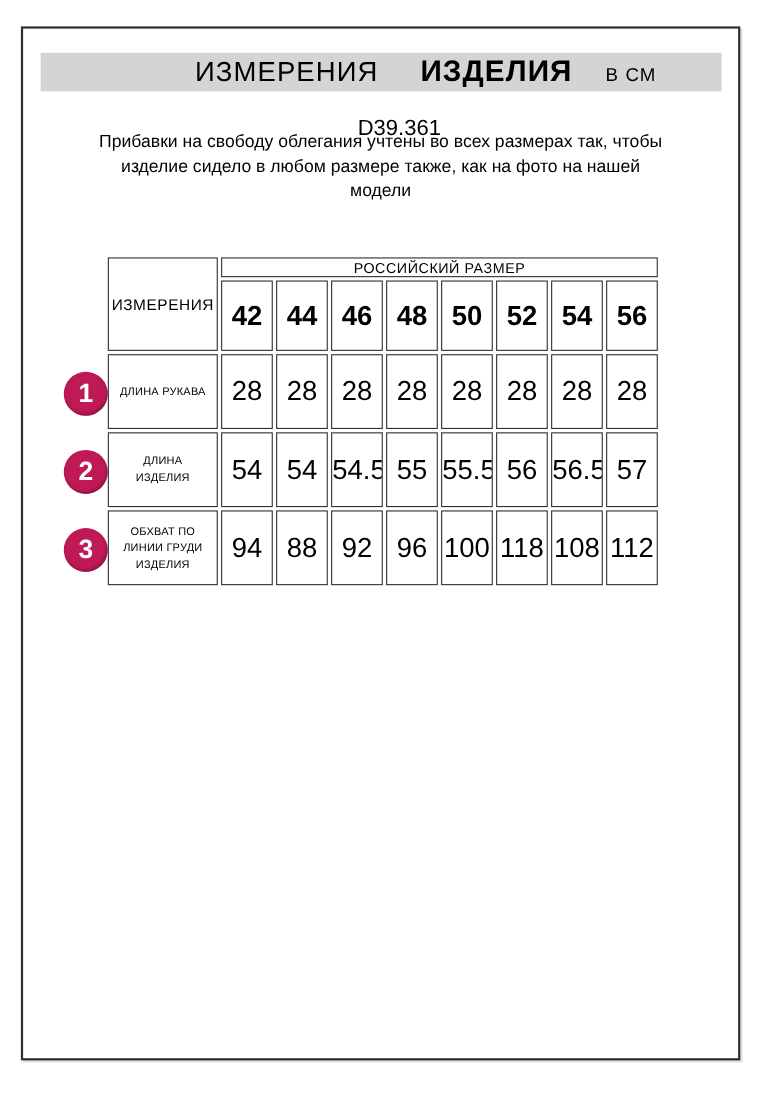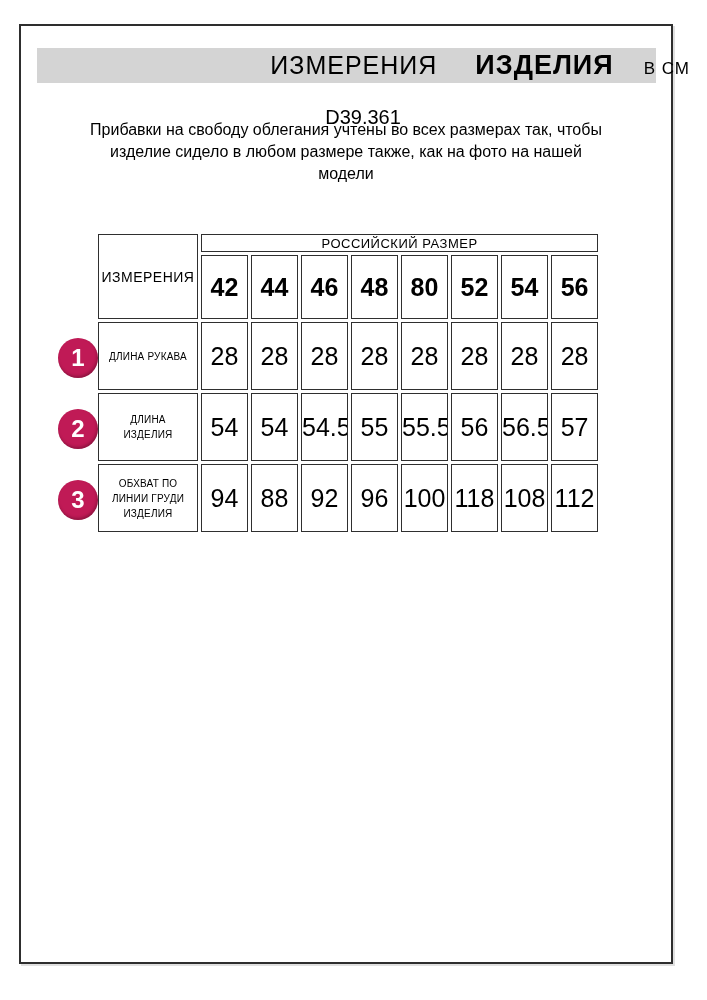--- a/index.html
+++ b/index.html
@@ -15,21 +15,21 @@
     position:absolute;left:19px;top:24px;
     width:654px;height:940px;
     box-sizing:border-box;
     border:2px solid #2e2e2e;
     box-shadow:2px 2px 0 rgba(0,0,0,0.12);
   }
   .title-bar{
     position:absolute;left:37px;top:48px;
     width:619px;height:35px;
     background:#d4d4d4;
-    text-align:right;
+    text-align:center;
     line-height:35px;
     padding-left:13px;
     box-sizing:border-box;
   }
   .title-inner{display:inline-block;transform:translateX(34px);white-space:nowrap;}
   .title-word1{font-size:25px;letter-spacing:1px;}
   .title-word2{font-size:27px;font-weight:bold;letter-spacing:1px;margin-left:38px;}
   .title-unit{font-size:17px;letter-spacing:1px;margin-left:30px;}
   .code-wrap{position:absolute;left:19px;top:95px;width:654px;text-align:center;}
   .product-code{font-size:20px;margin:11px;padding-left:34px;}
@@ -107,21 +107,21 @@
     <thead>
       <tr>
         <th class="corner-cell" rowspan="2">ИЗМЕРЕНИЯ</th>
         <th class="group-header-cell" colspan="8">РОССИЙСКИЙ РАЗМЕР</th>
       </tr>
       <tr>
           <th class="size-cell">42</th>
           <th class="size-cell">44</th>
           <th class="size-cell">46</th>
           <th class="size-cell">48</th>
-          <th class="size-cell">80</th>
+          <th class="size-cell">50</th>
           <th class="size-cell">52</th>
           <th class="size-cell">54</th>
           <th class="size-cell">56</th>
         </tr>
     </thead>
     <tbody>
         <tr>
           <td class="label-cell">ДЛИНА РУКАВА</td>
           <td class="value-cell">28</td>
           <td class="value-cell">28</td>

